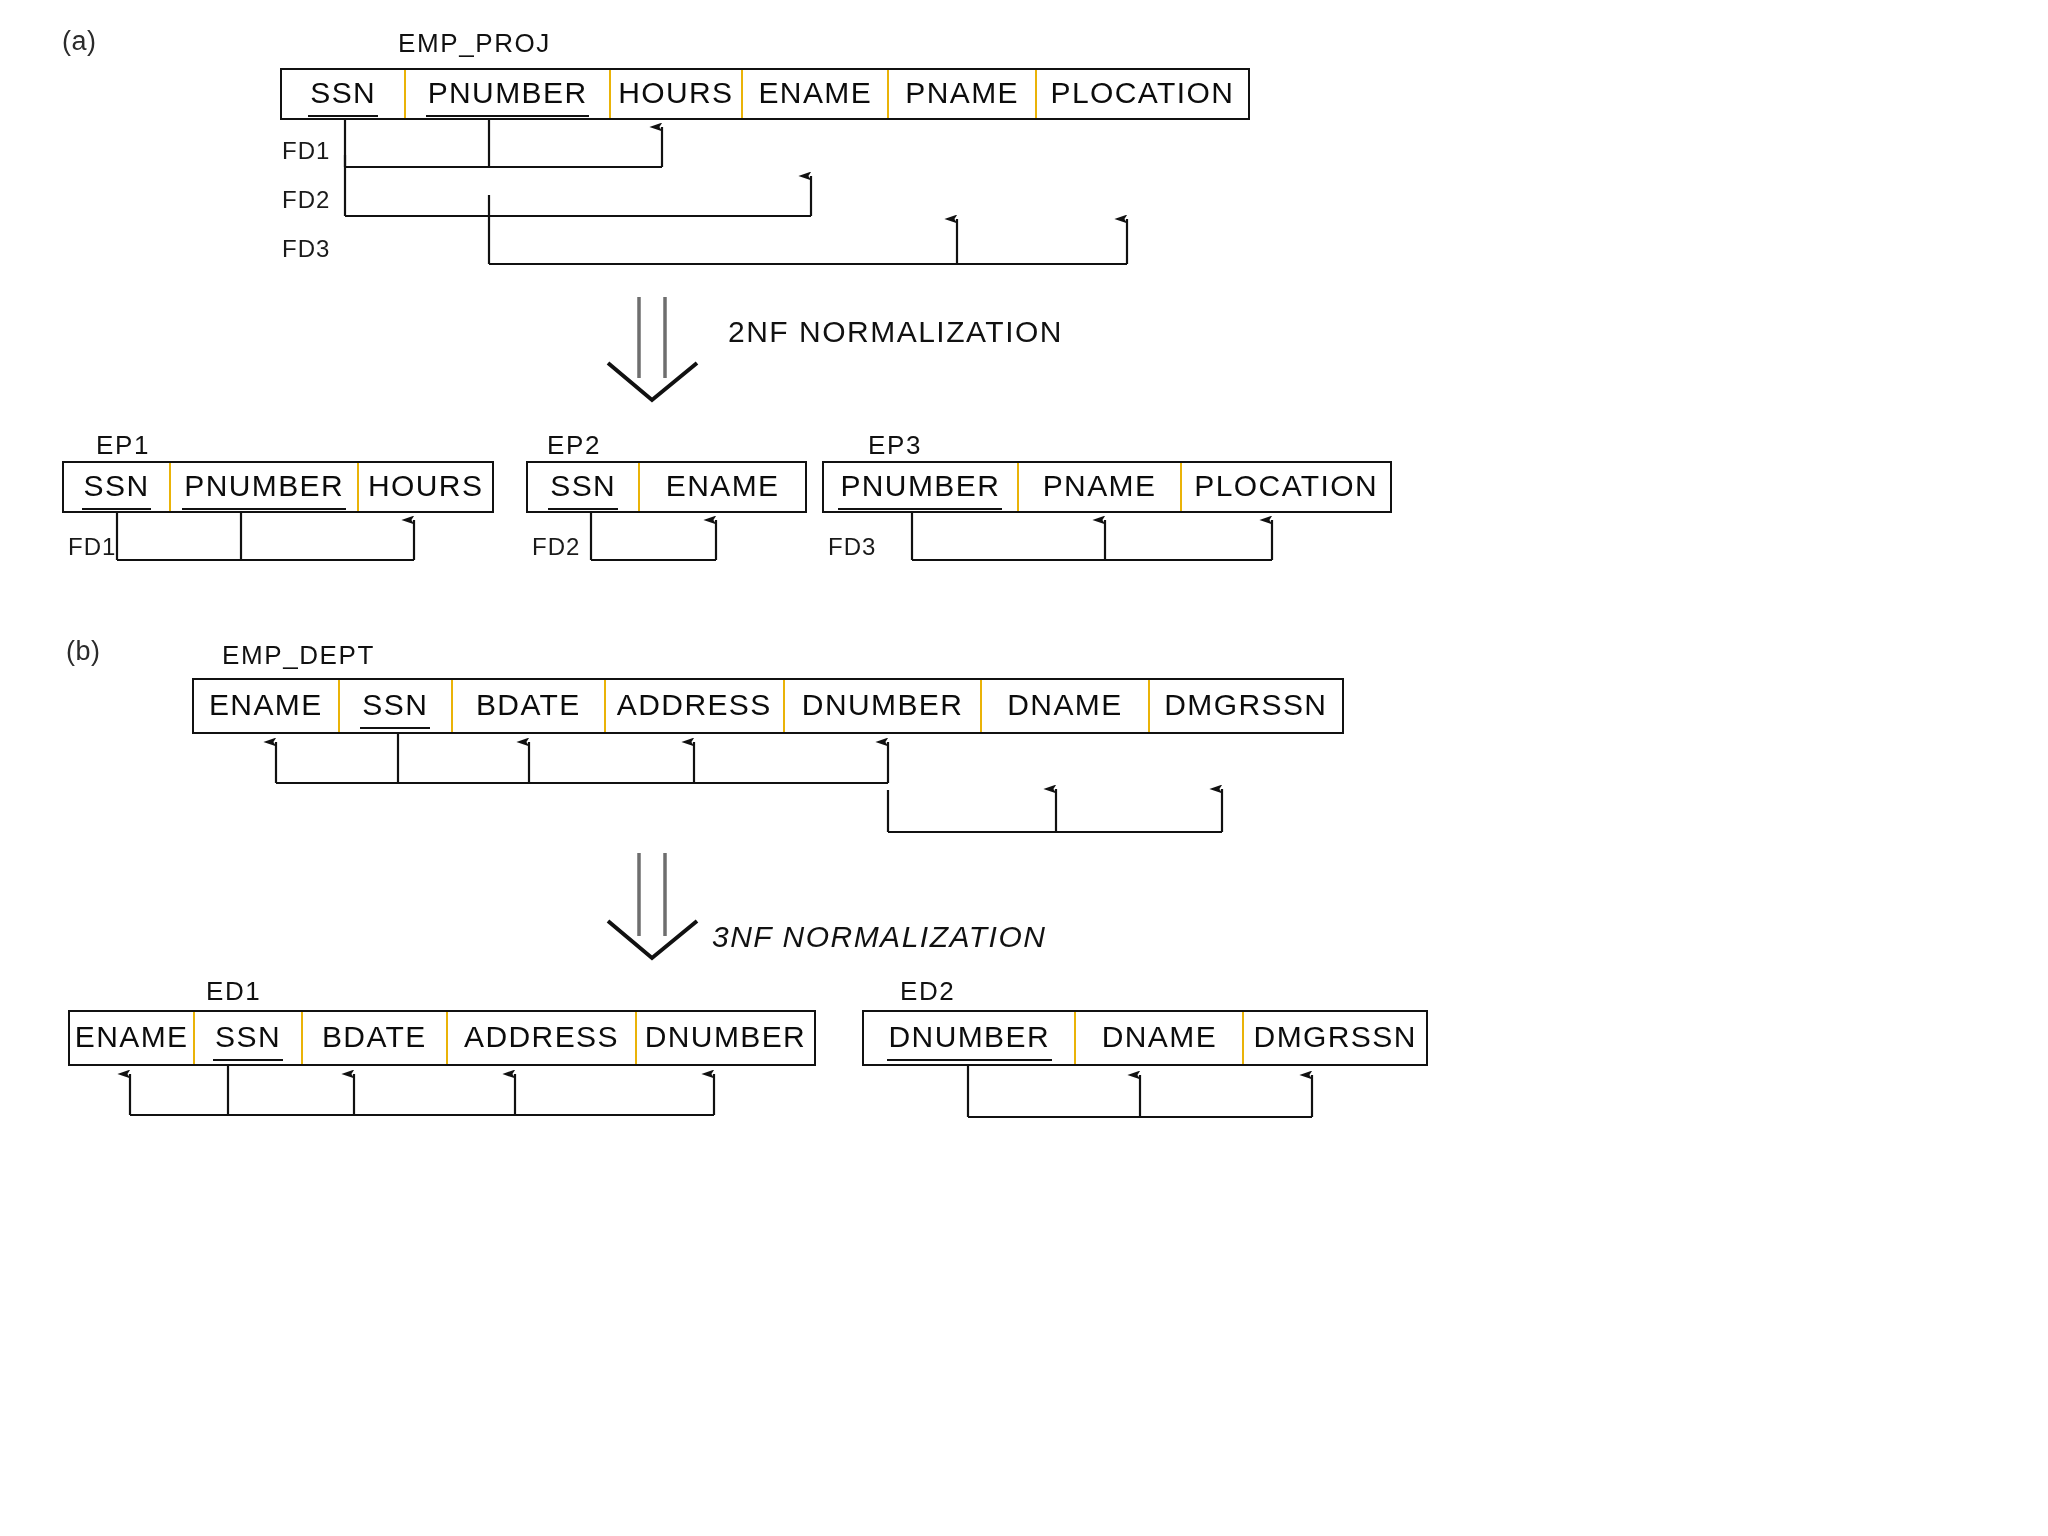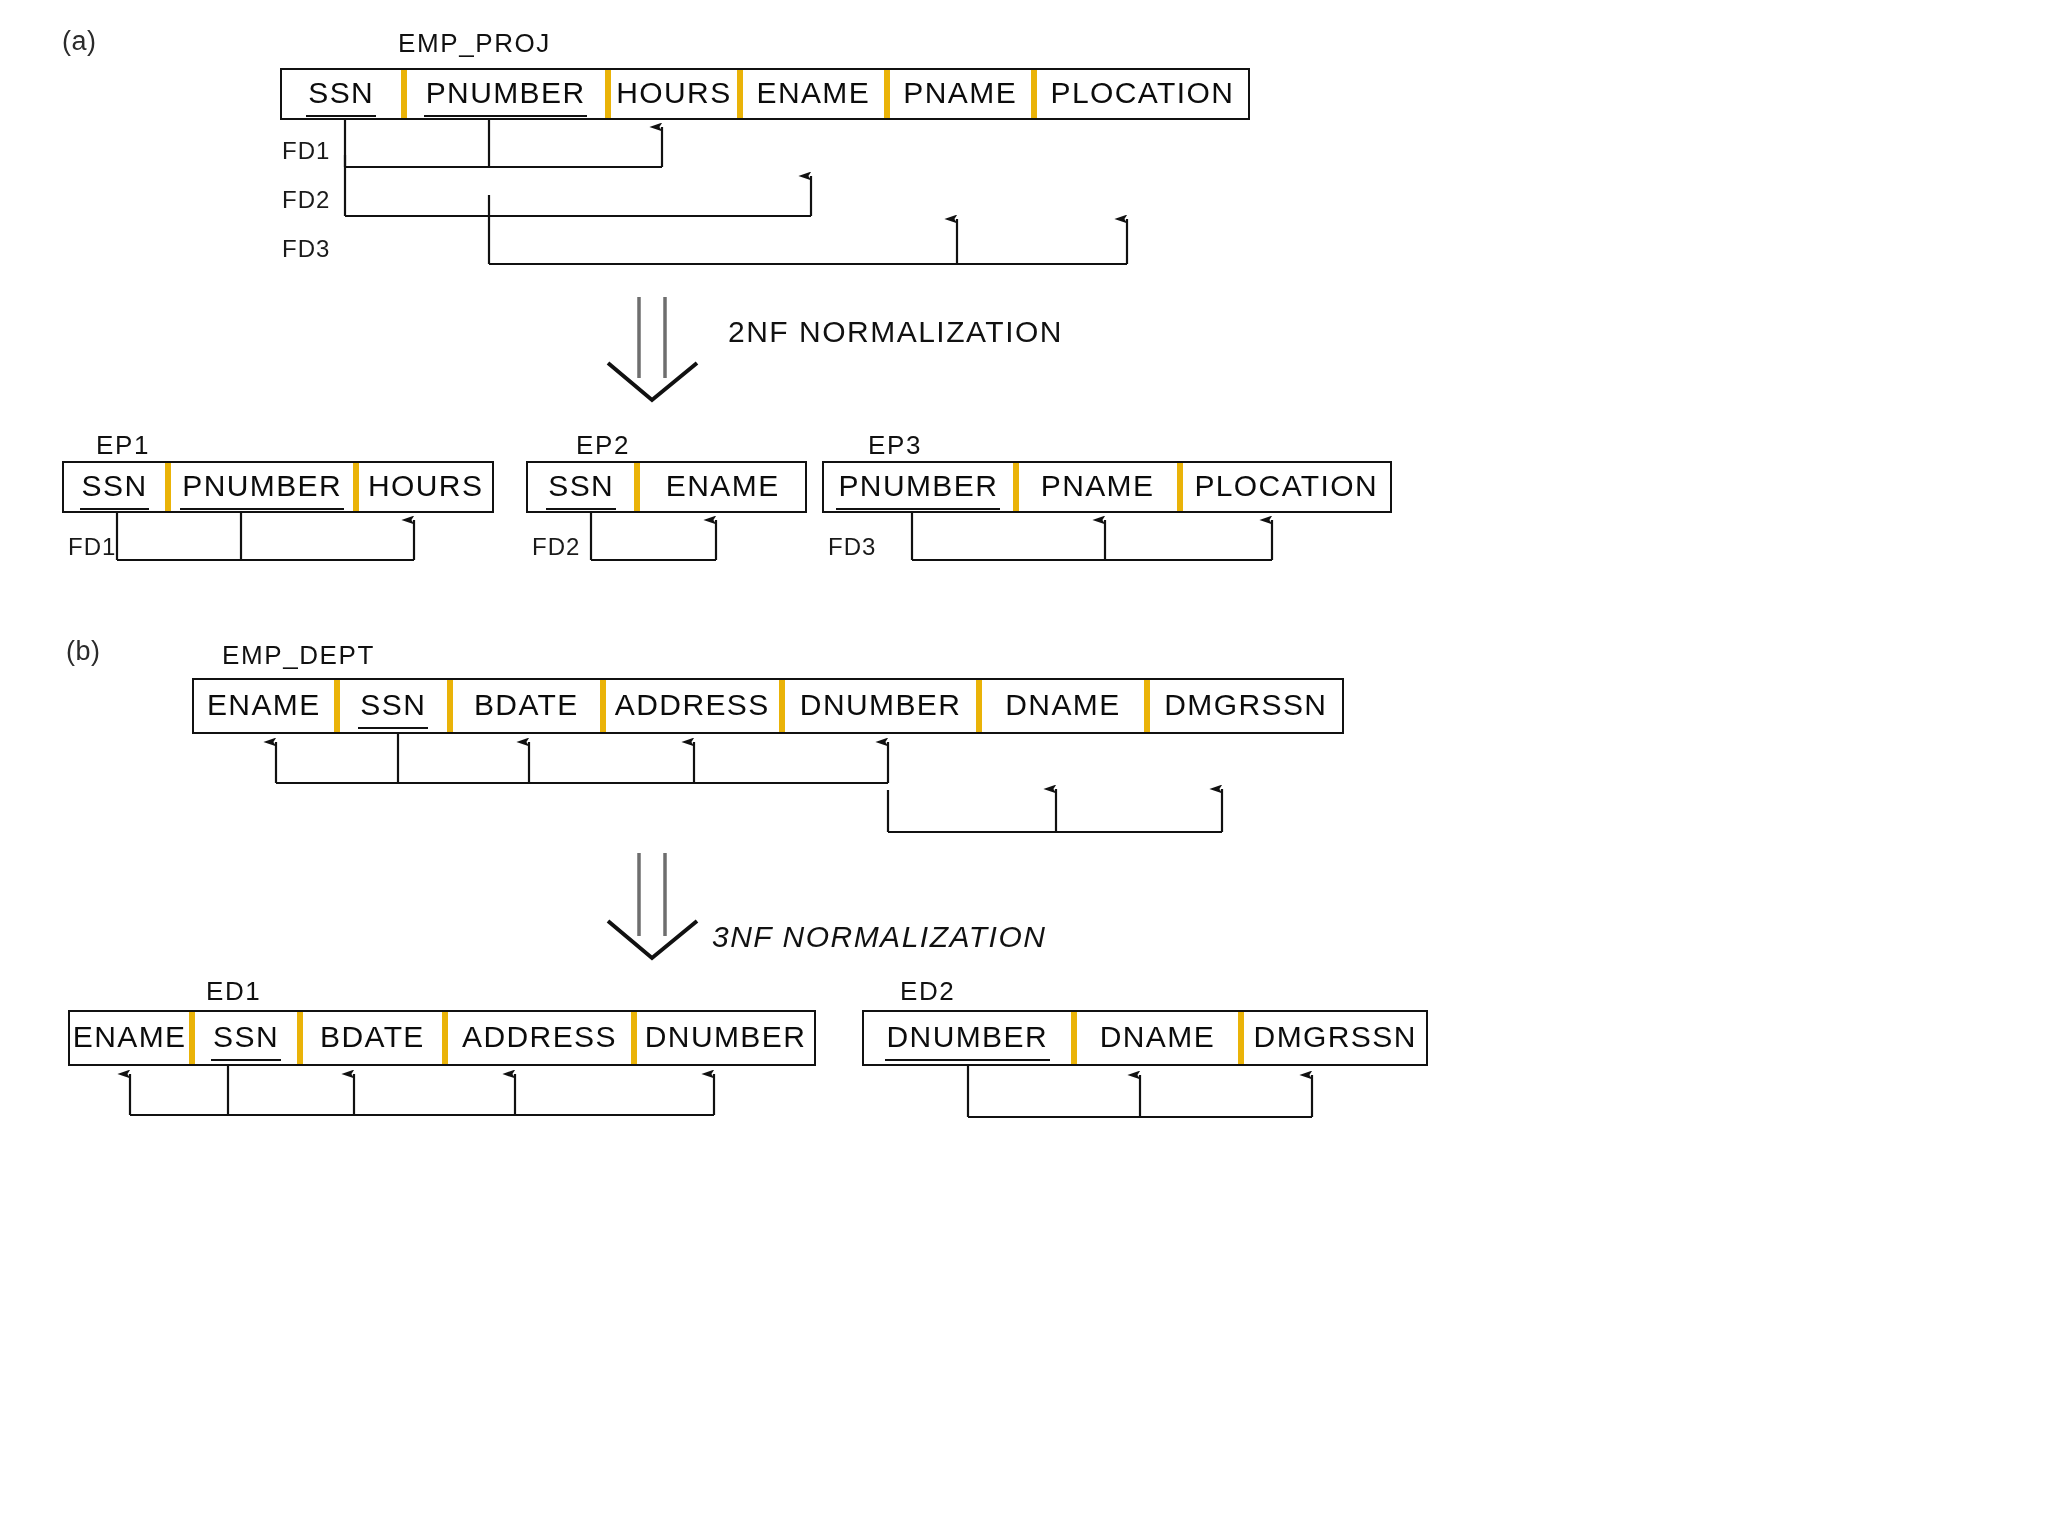--- a/index.html
+++ b/index.html
@@ -45,21 +45,21 @@
     position: absolute;
     display: flex;
     border: 2px solid #111;
     background: #fff;
     box-sizing: border-box;
   }
   .attr {
     display: flex;
     align-items: center;
     justify-content: center;
-    border-right: 6px solid #eab308;
+    border-right: 2px solid #eab308;
     box-sizing: border-box;
     font-size: 30px;
     letter-spacing: 1.4px;
     color: #0c0c0c;
     white-space: nowrap;
     position: relative;
   }
   .attr:last-child { border-right: none; }
   .attr .txt { position: relative; display: inline-block; padding-bottom: 2px;}
   .attr.key .txt::after {
@@ -126,21 +126,21 @@
     </div>
     <div class="attr key" style="width:190px;">
       <span class="txt">PNUMBER</span>
     </div>
     <div class="attr" style="width:134px;">
       <span class="txt">HOURS</span>
     </div>
   </div>
   <div class="fd-label" style="left:68px; top:533px;">FD1</div>
 
-  <div class="rel-name" style="left:576px; top:430px;">EP2</div>
+  <div class="rel-name" style="left:547px; top:430px;">EP2</div>
   <div class="relation" style="left:526px; top:461px; width:281px; height:52px;">
     <div class="attr key" style="width:114px;">
       <span class="txt">SSN</span>
     </div>
     <div class="attr" style="width:167px;">
       <span class="txt">ENAME</span>
     </div>
   </div>
   <div class="fd-label" style="left:532px; top:533px;">FD2</div>
 

